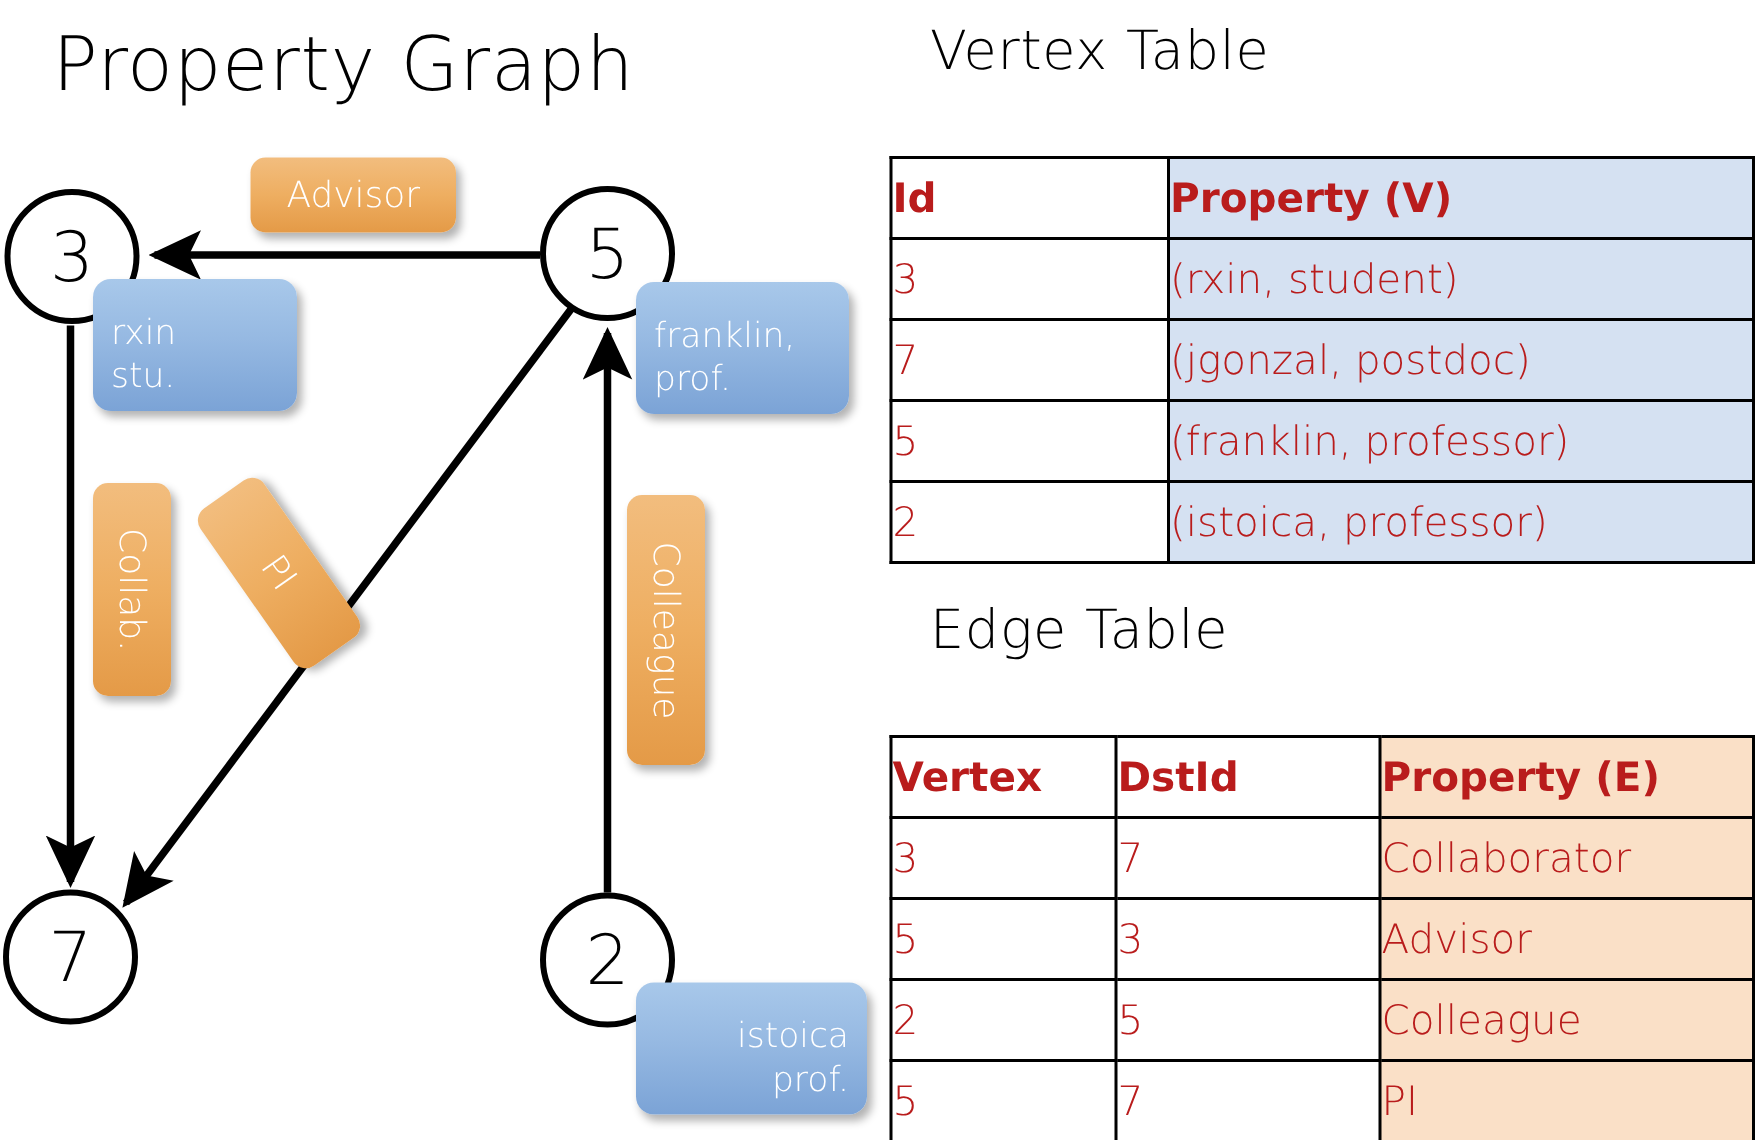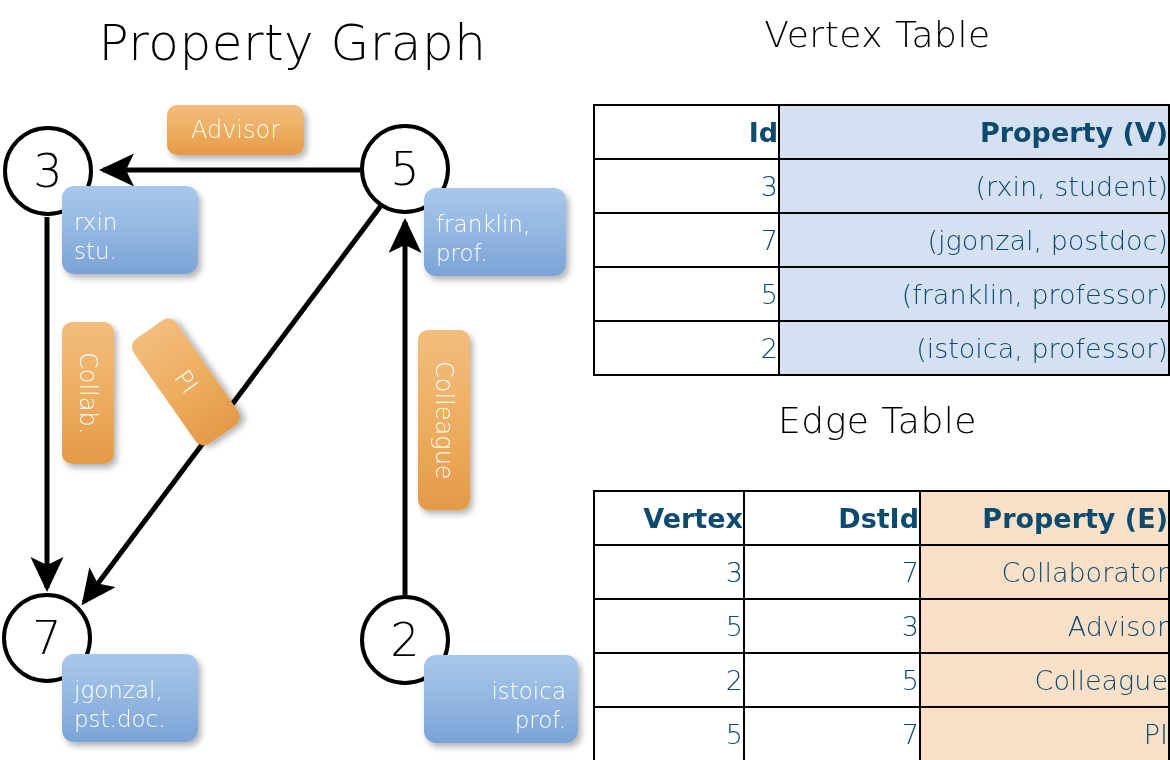--- a/index.html
+++ b/index.html
@@ -16,22 +16,22 @@
     color: #000000;
   }
 
   
   .section-title {
     position: absolute;
     font-family: "DejaVu Sans", sans-serif;
     font-weight: 300;
     color: #000000;
     white-space: nowrap;
-    text-align: center;
     letter-spacing: 0.5px;
+    padding-left: 35px;
   }
   #title-property-graph {
     left: 0; top: 14px; width: 585px;
     font-size: 50px;
   }
   #title-vertex-table {
     left: 585px; top: 14px; width: 585px;
     font-size: 36px;
   }
   #title-edge-table {
@@ -107,23 +107,23 @@
   .data-table {
     position: absolute;
     border-collapse: collapse;
     table-layout: fixed;
     font-family: "DejaVu Sans", sans-serif;
     font-weight: 300;
     background: #ffffff;
   }
   .data-table td, .data-table th {
     border: 2px solid #000000;
-    text-align: right;
-    font-weight: 300;
-    color: #0c4a6e;
+    text-align: left;
+    font-weight: 300;
+    color: #b91c1c;
     padding: 0;
     height: 52px;
     font-size: 27px;
   }
   .data-table th {
     font-weight: bold;
     font-size: 27px;
   }
   .cell-prop-v { background: #d5e1f2; }
   .cell-prop-e { background: #fae0c7; margin-left: 48px; }
@@ -174,22 +174,20 @@
     <span>7</span>
   </div>
   <div class="graph-node" style="left:360px; top:595px;">
     <span>2</span>
   </div>
 
   <div class="prop-box" style="left:62px; top:186px; width:136px; height:88px;">rxin
 stu.</div>
   <div class="prop-box" style="left:424px; top:188px; width:142px; height:88px;">franklin,
 prof.</div>
-  <div class="prop-box" style="left:62px; top:654px; width:136px; height:88px;">jgonzal,
-pst.doc.</div>
   <div class="prop-box" style="left:424px; top:655px; width:154px; height:88px;text-align:right;">istoica
 prof.</div>
 
   <div class="edge-label" style="left:167px; top:105px; width:137px; height:50px;">Advisor</div>
 
   <div class="edge-label vertical" style="left:62px; top:322px; width:52px; height:142px;">Collab.</div>
 
   <div class="edge-label vertical" style="left:160px; top:318px; width:52px; height:128px; transform: rotate(-35deg); transform-origin: 50% 50%;">PI</div>
 
   <div class="edge-label vertical" style="left:418px; top:330px; width:52px; height:180px;">Colleague</div>

